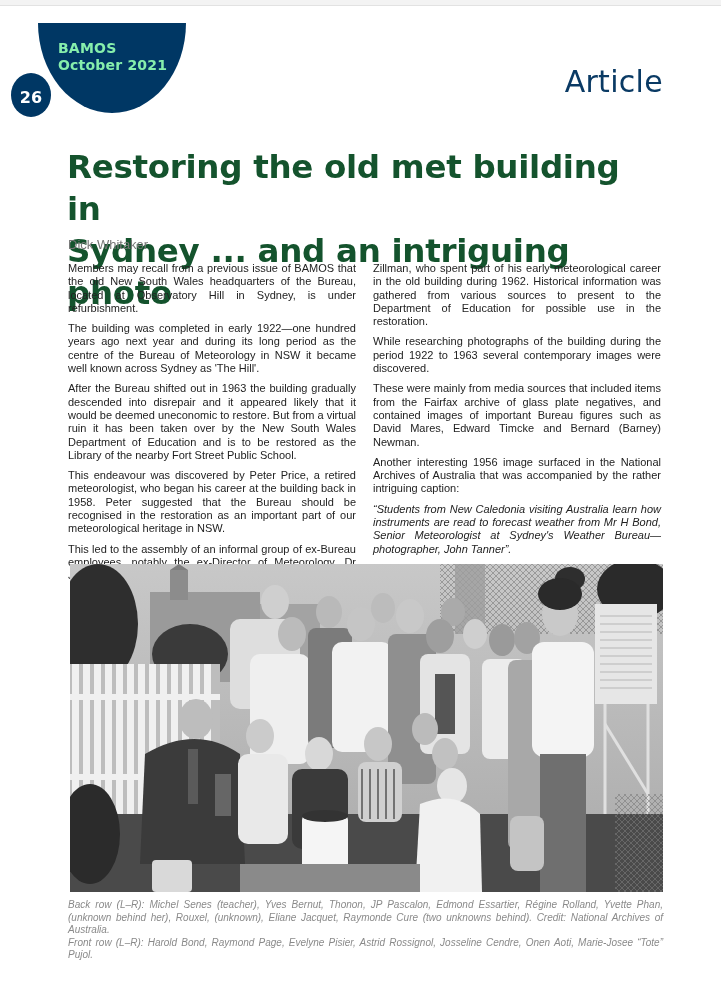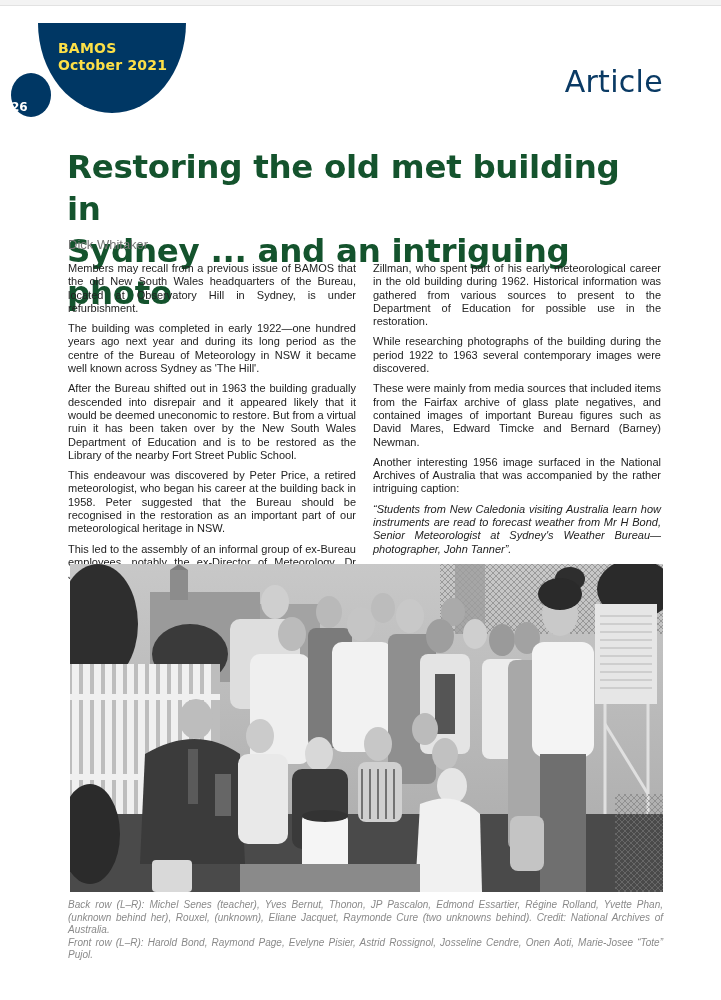--- a/index.html
+++ b/index.html
@@ -5,26 +5,26 @@
     * { box-sizing: border-box; margin: 0; padding: 0; }
     html, body { width: 721px; height: 1000px; background: #ffffff; overflow: hidden; }
     body { position: relative; font-family: "DejaVu Sans", sans-serif; color: #1a1a1a; }
 
     .top-band { position: absolute; left: 0; top: 0; width: 721px; height: 6px; background: #f3f3f3; border-bottom: 1px solid #e2e2e2; }
 
     .issue-circle {
       position: absolute; left: 38px; top: 23px; width: 148px; height: 90px;
       background: #003764; border-radius: 0 0 74px 74px / 0 0 90px 90px;
     }
-    .issue-circle .pub { position: absolute; left: 20px; top: 17px; color: #fde047; font-family: "DejaVu Sans", sans-serif; font-weight: bold; font-size: 14px; line-height: 17px; letter-spacing: 0.2px; }
+    .issue-circle .pub { position: absolute; left: 20px; top: 17px; color: #86efac; font-family: "DejaVu Sans", sans-serif; font-weight: bold; font-size: 14px; line-height: 17px; letter-spacing: 0.2px; }
     .page-num-circle {
       position: absolute; left: 11px; top: 73px; width: 40px; height: 44px;
       background: #003764; border-radius: 50%;
     }
-    .page-num-circle span { position: absolute; left: 0; top: 12px; width: 40px; line-height: 40px; color: #fff; font-weight: bold; font-size: 12px; padding-top: 2px; }
+    .page-num-circle span { position: absolute; left: 0; top: 3px; width: 40px; line-height: 40px; text-align: center; color: #fff; font-weight: bold; font-size: 16px; padding-top: 2px; }
 
     .section-label { position: absolute; right: 58px; top: 58px; color: #0a3a64; font-size: 30px; font-family: "DejaVu Sans", sans-serif; letter-spacing: 0.3px; margin-top: 6px; }
 
     .title { position: absolute; left: 67px; top: 146px; width: 580px; color: #14532d; font-size: 32.5px; line-height: 42px; font-family: "DejaVu Sans", sans-serif; letter-spacing: -0.3px; }
     .author { position: absolute; left: 68px; top: 237px; color: #777; font-size: 13px; font-family: "Liberation Sans", sans-serif; }
 
     .col { position: absolute; top: 262px; width: 288px; font-family: "Liberation Sans", sans-serif; font-size: 11px; line-height: 13.3px; color: #222; text-align: justify; }
     .col.left { left: 68px; }
     .col.right { left: 373px; }
     .col p { margin-bottom: 7px; }

